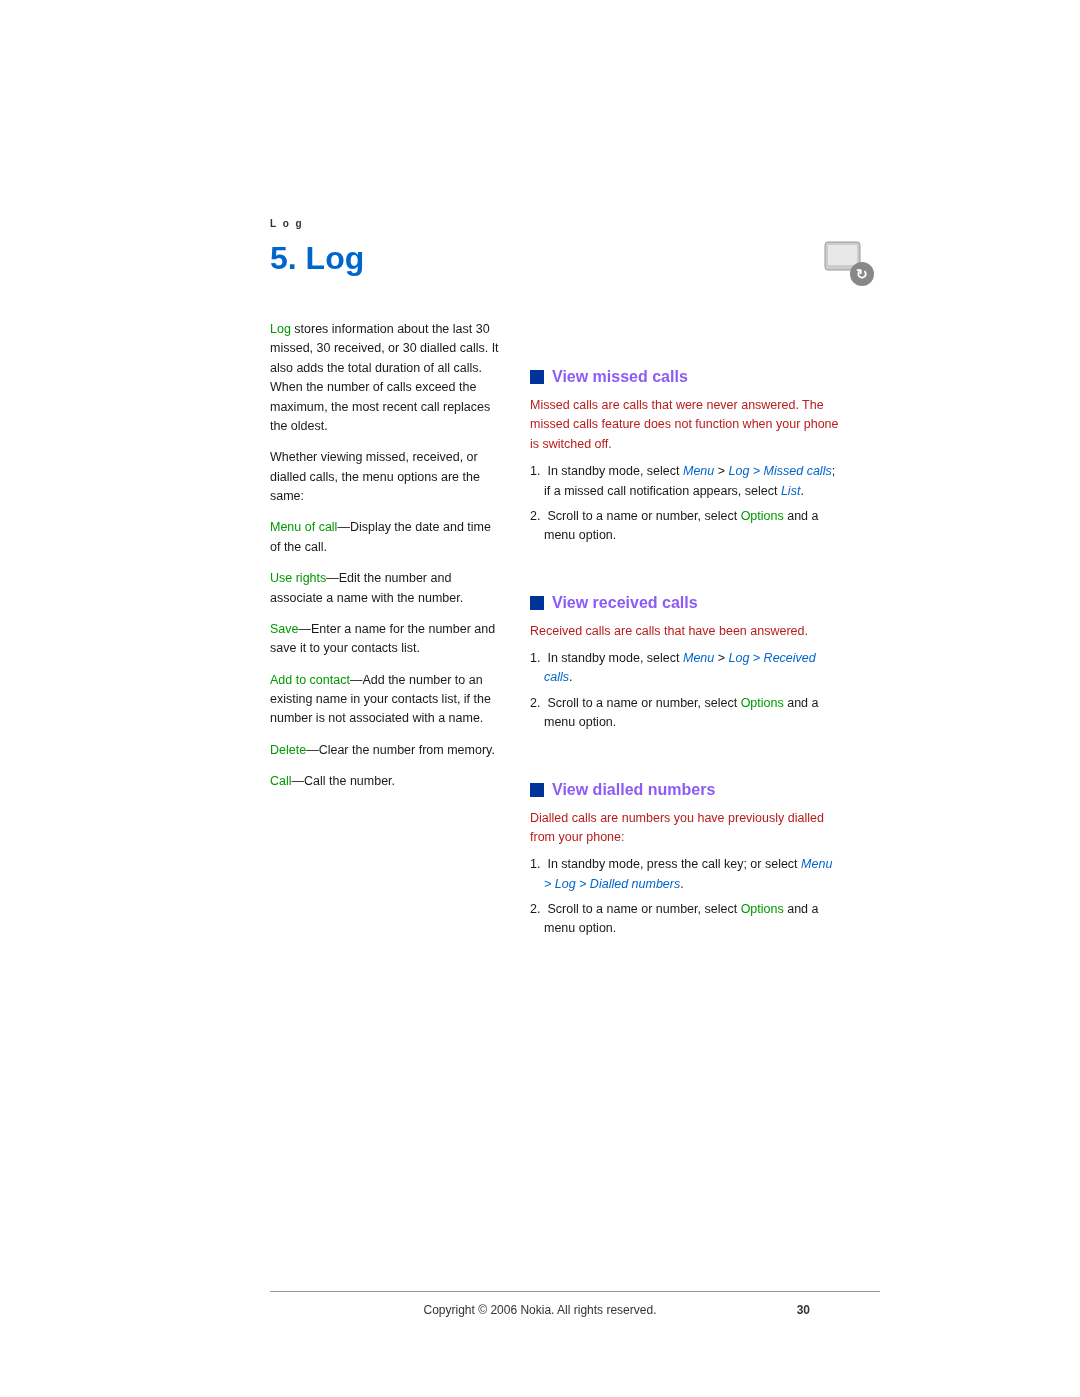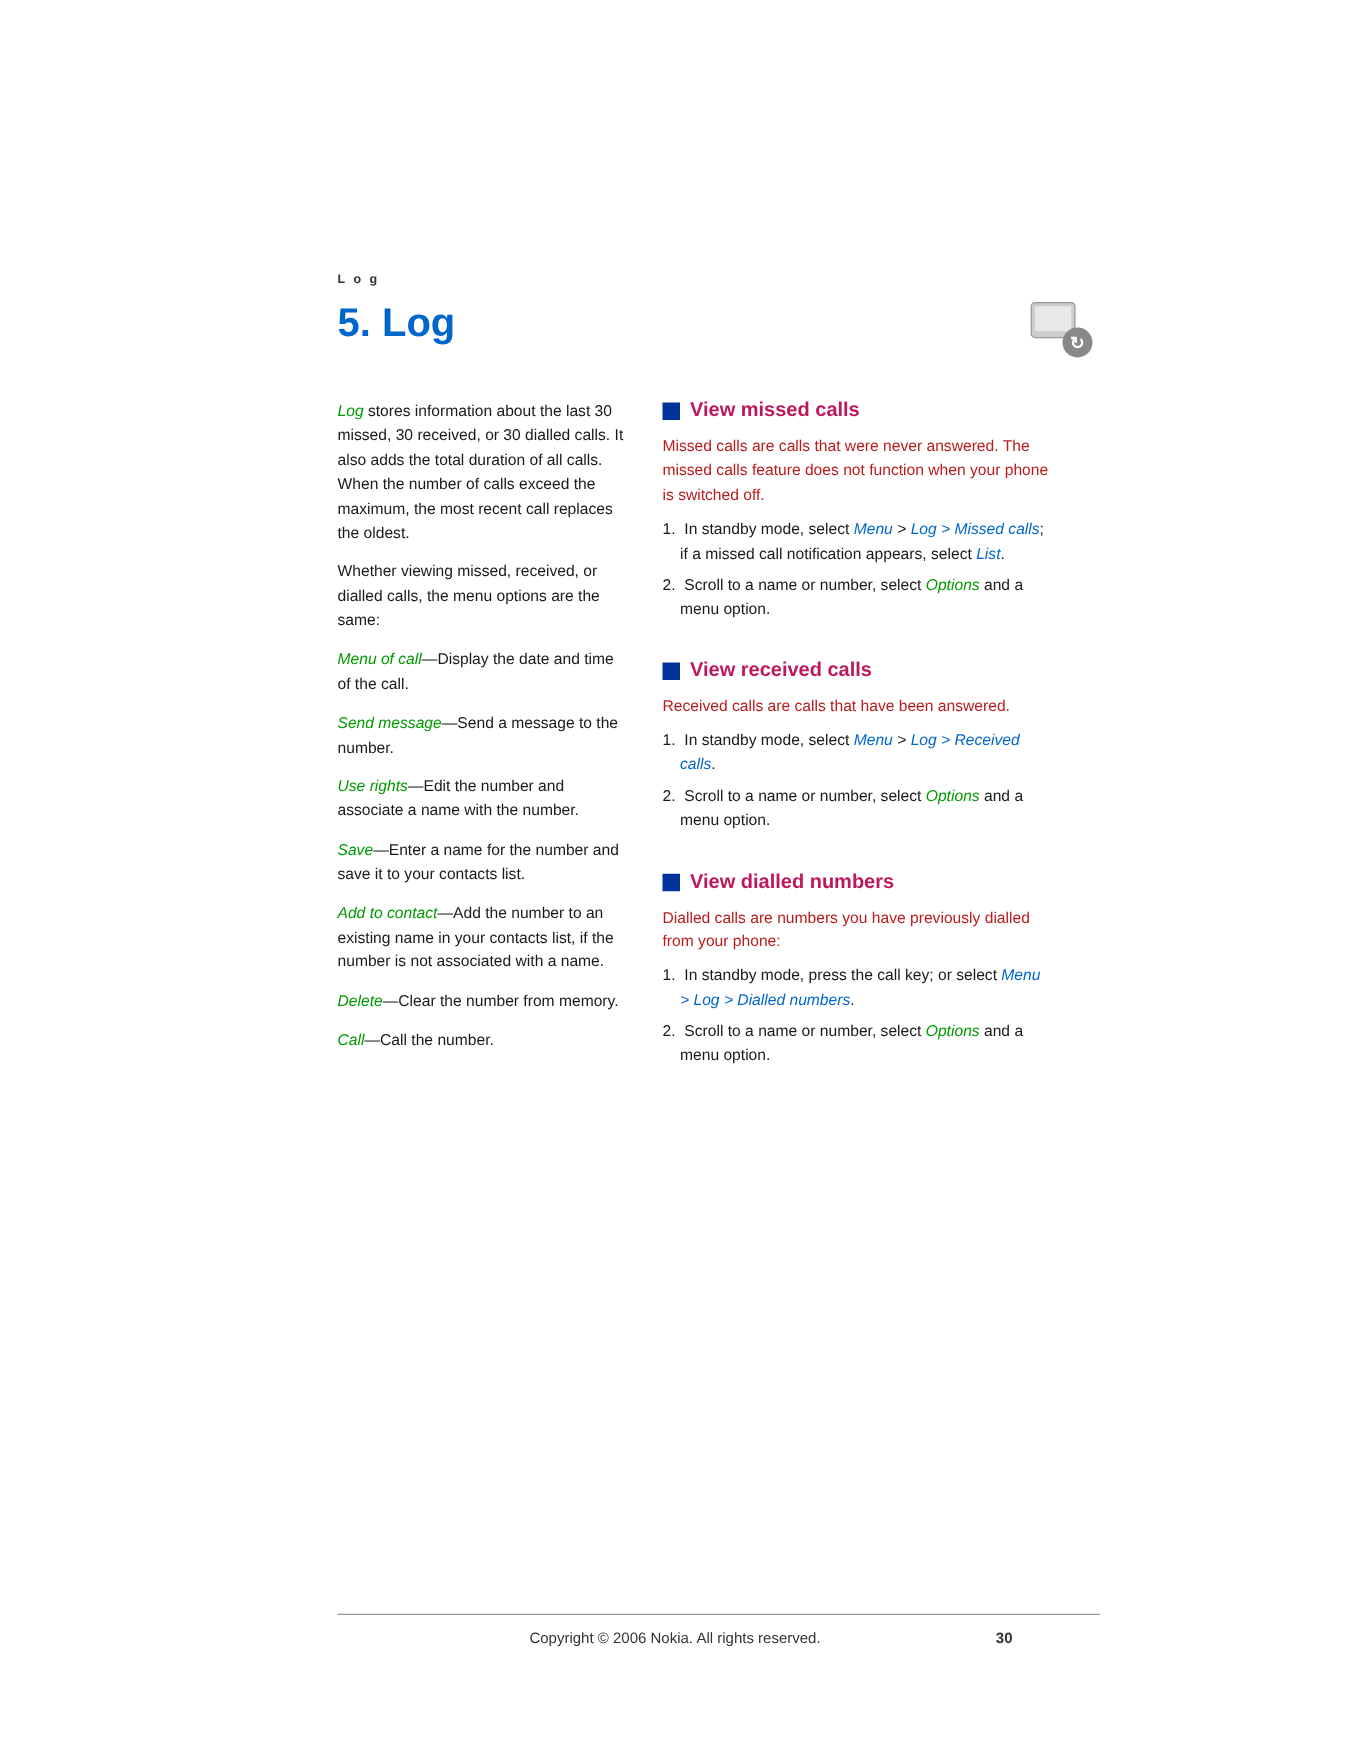--- a/index.html
+++ b/index.html
@@ -74,36 +74,36 @@
 
     .body-text {
       font-size: 12.5px;
       line-height: 1.55;
       color: #1a1a1a;
       margin-bottom: 12px;
     }
 
     .italic-green {
       color: #009900;
-      font-style: italic;
     }
 
     .italic-blue {
       color: #0066cc;
       font-style: italic;
     }
 
     .section-heading {
       font-size: 16px;
       font-weight: bold;
-      color: #be185d;
+      color: #8b5cf6;
       margin-bottom: 10px;
       display: flex;
       align-items: center;
       gap: 8px;
+      margin-top: 48px;
     }
 
     .section-heading .blue-square {
       width: 14px;
       height: 14px;
       background: #003399;
       flex-shrink: 0;
       display: inline-block;
     }
 
@@ -195,23 +195,20 @@
   <div class="left-column">
     <p class="body-text">
       <span class="italic-green">Log</span> stores information about the last 30 missed, 30 received, or 30 dialled calls. It also adds the total duration of all calls. When the number of calls exceed the maximum, the most recent call replaces the oldest.
     </p>
     <p class="body-text">
       Whether viewing missed, received, or dialled calls, the menu options are the same:
     </p>
 
     <p class="body-text">
       <span class="italic-green">Menu of call</span>—Display the date and time of the call.
-    </p>
-    <p class="body-text">
-      <span class="italic-green">Send message</span>—Send a message to the number.
     </p>
     <p class="body-text">
       <span class="italic-green">Use rights</span>—Edit the number and associate a name with the number.
     </p>
     <p class="body-text">
       <span class="italic-green">Save</span>—Enter a name for the number and save it to your contacts list.
     </p>
     <p class="body-text">
       <span class="italic-green">Add to contact</span>—Add the number to an existing name in your contacts list, if the number is not associated with a name.
     </p>

